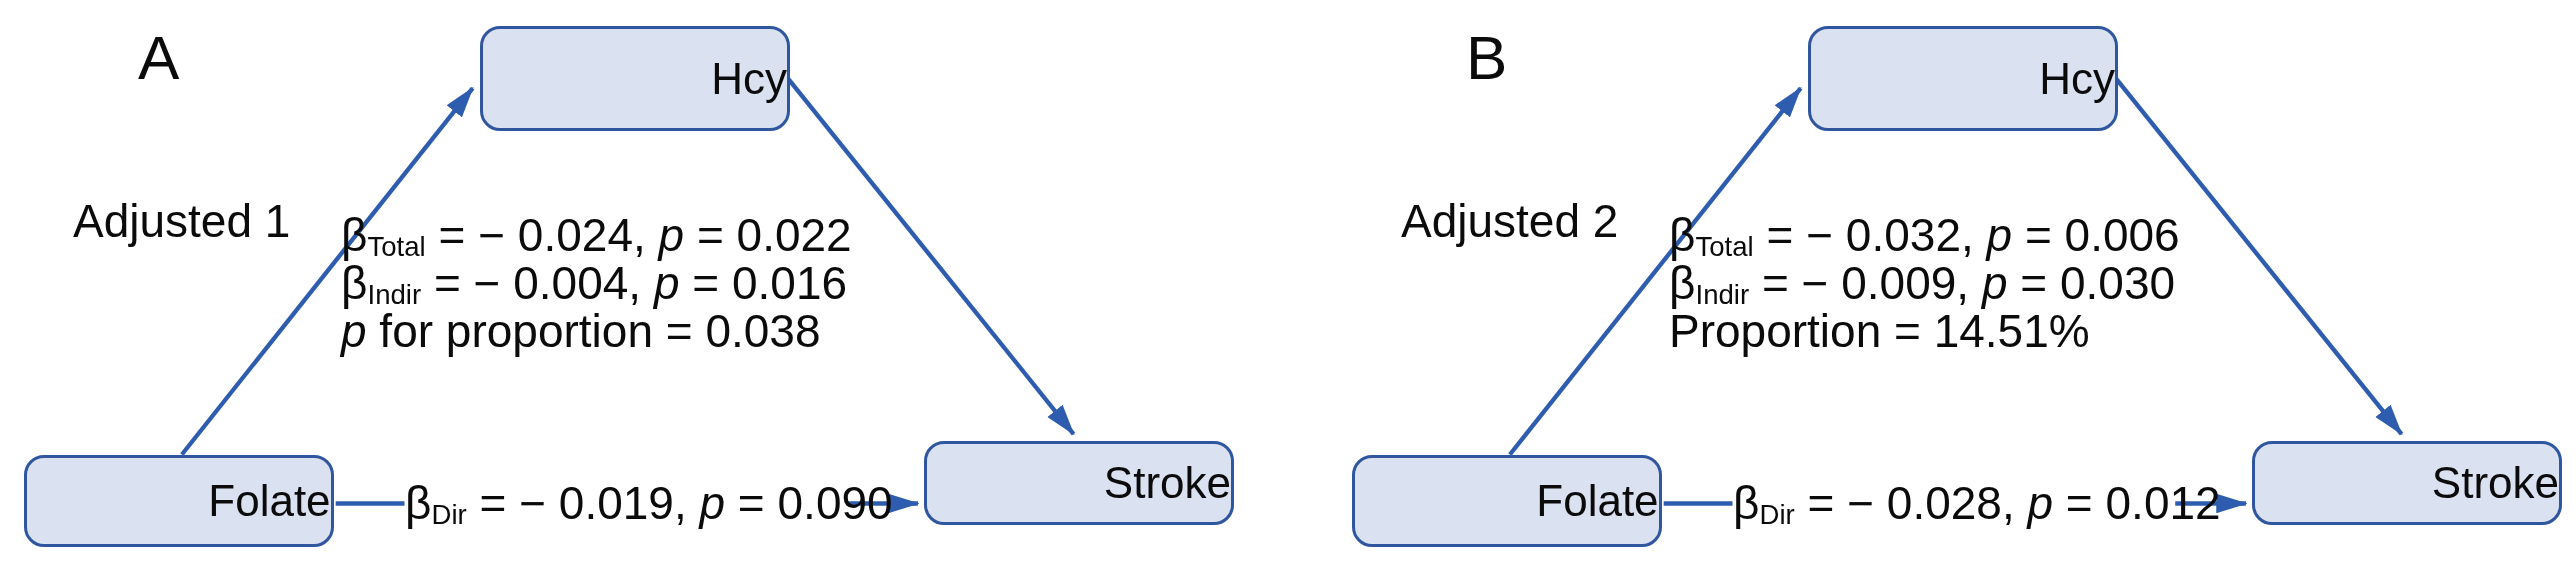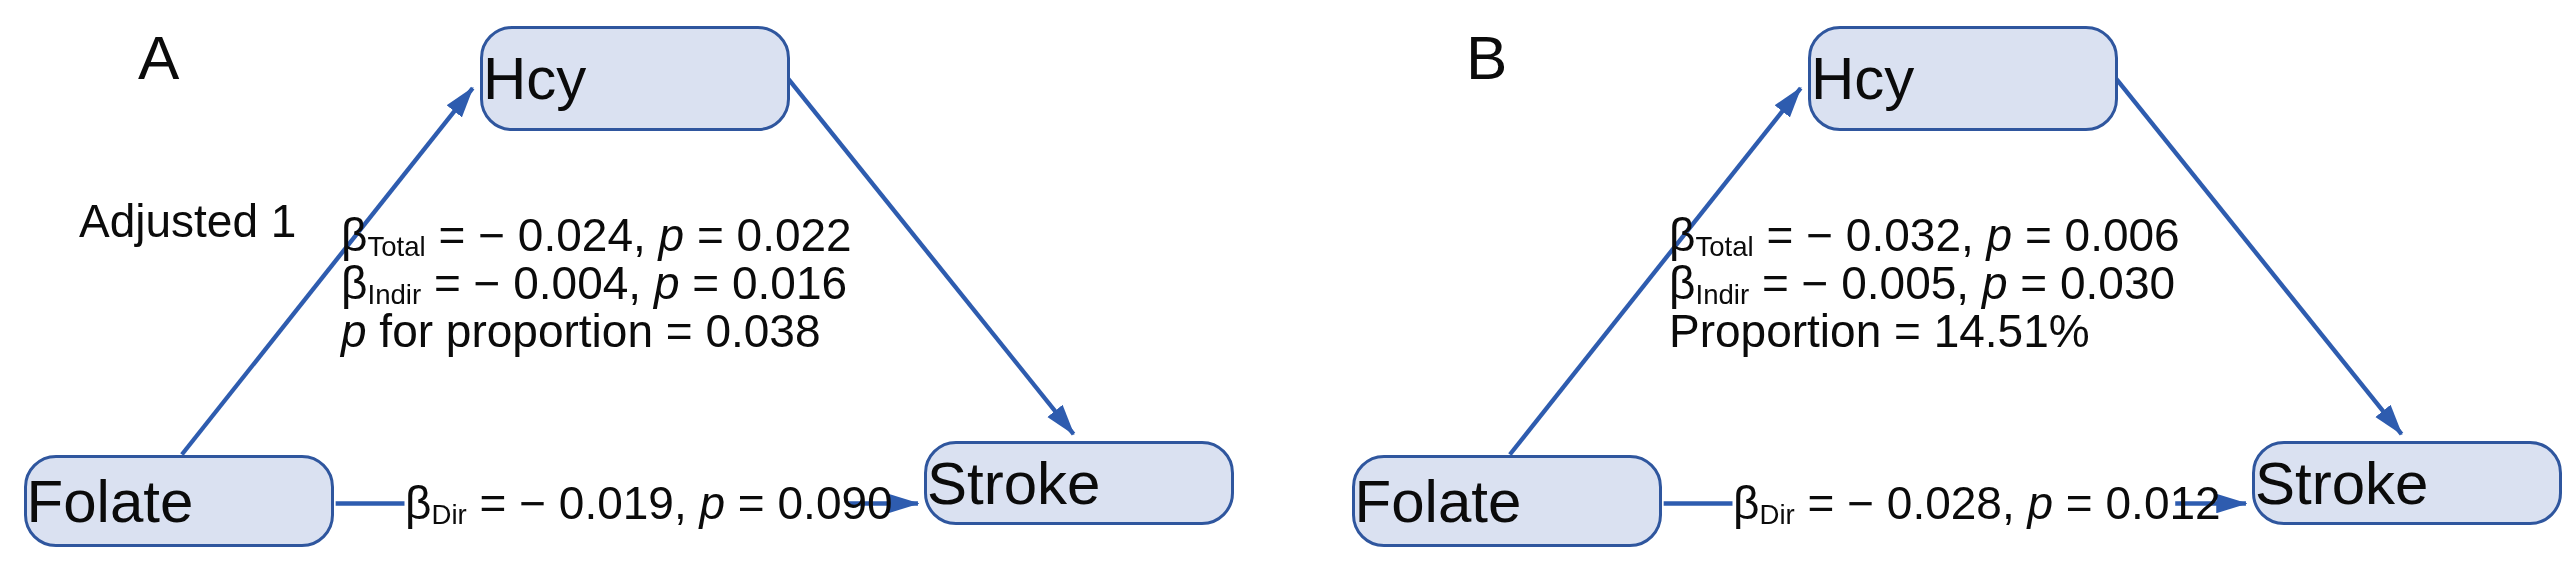--- a/index.html
+++ b/index.html
@@ -23,37 +23,37 @@
   .panel-b{left:1328px;}
 
   .arrows{position:absolute;left:0;top:0;width:1248px;height:568px;display:block;}
   .arrows line{stroke:var(--arrow);stroke-width:7;fill:none;}
   .arrows .arrowhead{fill:var(--arrow);}
 
   .node-box{
     position:absolute;
     background:var(--box-fill);
     border:3.7px solid var(--box-border);
-    border-radius:32px;
-    display:flex;align-items:center;justify-content:flex-start;
-    font-size:60px;
+    border-radius:20px;
+    display:flex;align-items:center;justify-content:flex-end;
+    font-size:44px;
     color:var(--text);
     z-index:2;
   }
   .node-mediator{left:480px;top:26px;width:310px;height:105px;}
   .node-exposure{left:23.6px;top:455px;width:310px;height:92px;}
   .node-outcome{left:924px;top:441px;width:310px;height:84px;}
 
   .panel-letter{
     position:absolute;left:138px;top:23.6px;
     font-size:62px;line-height:1.1;
     z-index:3;
   }
   .adjust-label{
-    position:absolute;left:79px;top:196px;
+    position:absolute;left:73px;top:196px;
     font-size:46px;line-height:1.1;white-space:nowrap;
     z-index:3;
   }
   .stats-block{
     position:absolute;left:341px;top:211px;width:620px;
     font-size:46px;line-height:48px;text-align:left;
     z-index:3;white-space:nowrap;
   }
   .direct-label{
     position:absolute;left:405px;top:479px;width:445px;
@@ -121,34 +121,35 @@
         </marker>
       </defs>
       <line x1="293" y1="733" x2="762" y2="142" marker-end="url(#head-b)"></line>
       <line x1="1270" y1="126" x2="1731" y2="700" marker-end="url(#head-b)"></line>
       <line x1="541" y1="812" x2="652" y2="812"></line>
       <line x1="1366" y1="812" x2="1480" y2="812" marker-end="url(#head-b)"></line>
     </svg>
 
     <div class="panel-letter">B</div>
 
+    <div class="adjust-label">Adjusted 2</div>
 
     <div class="node-box node-mediator">
       <span>Hcy</span>
     </div>
     <div class="node-box node-exposure">
       <span>Folate</span>
     </div>
     <div class="node-box node-outcome">
       <span>Stroke</span>
     </div>
 
     <div class="stats-block">
         <div class="stats-row"><span>β</span><sub class="ss">Total</sub><span> = </span><span>− 0.032</span><span>, </span><span class="it">p</span><span> = </span><span>0.006</span></div>
-        <div class="stats-row"><span>β</span><sub class="ss">Indir</sub><span> = </span><span>− 0.005</span><span>, </span><span class="it">p</span><span> = </span><span>0.030</span></div>
+        <div class="stats-row"><span>β</span><sub class="ss">Indir</sub><span> = </span><span>− 0.009</span><span>, </span><span class="it">p</span><span> = </span><span>0.030</span></div>
         <div class="stats-row"><span>Proportion = </span><span>14.51%</span></div>
       </div>
 
     <div class="direct-label">
         <div class="stats-row"><span>β</span><sub class="ss">Dir</sub><span> = </span><span>− 0.028</span><span>, </span><span class="it">p</span><span> = </span><span>0.012</span></div>
       </div>
   </section>
 
 </div>
 

